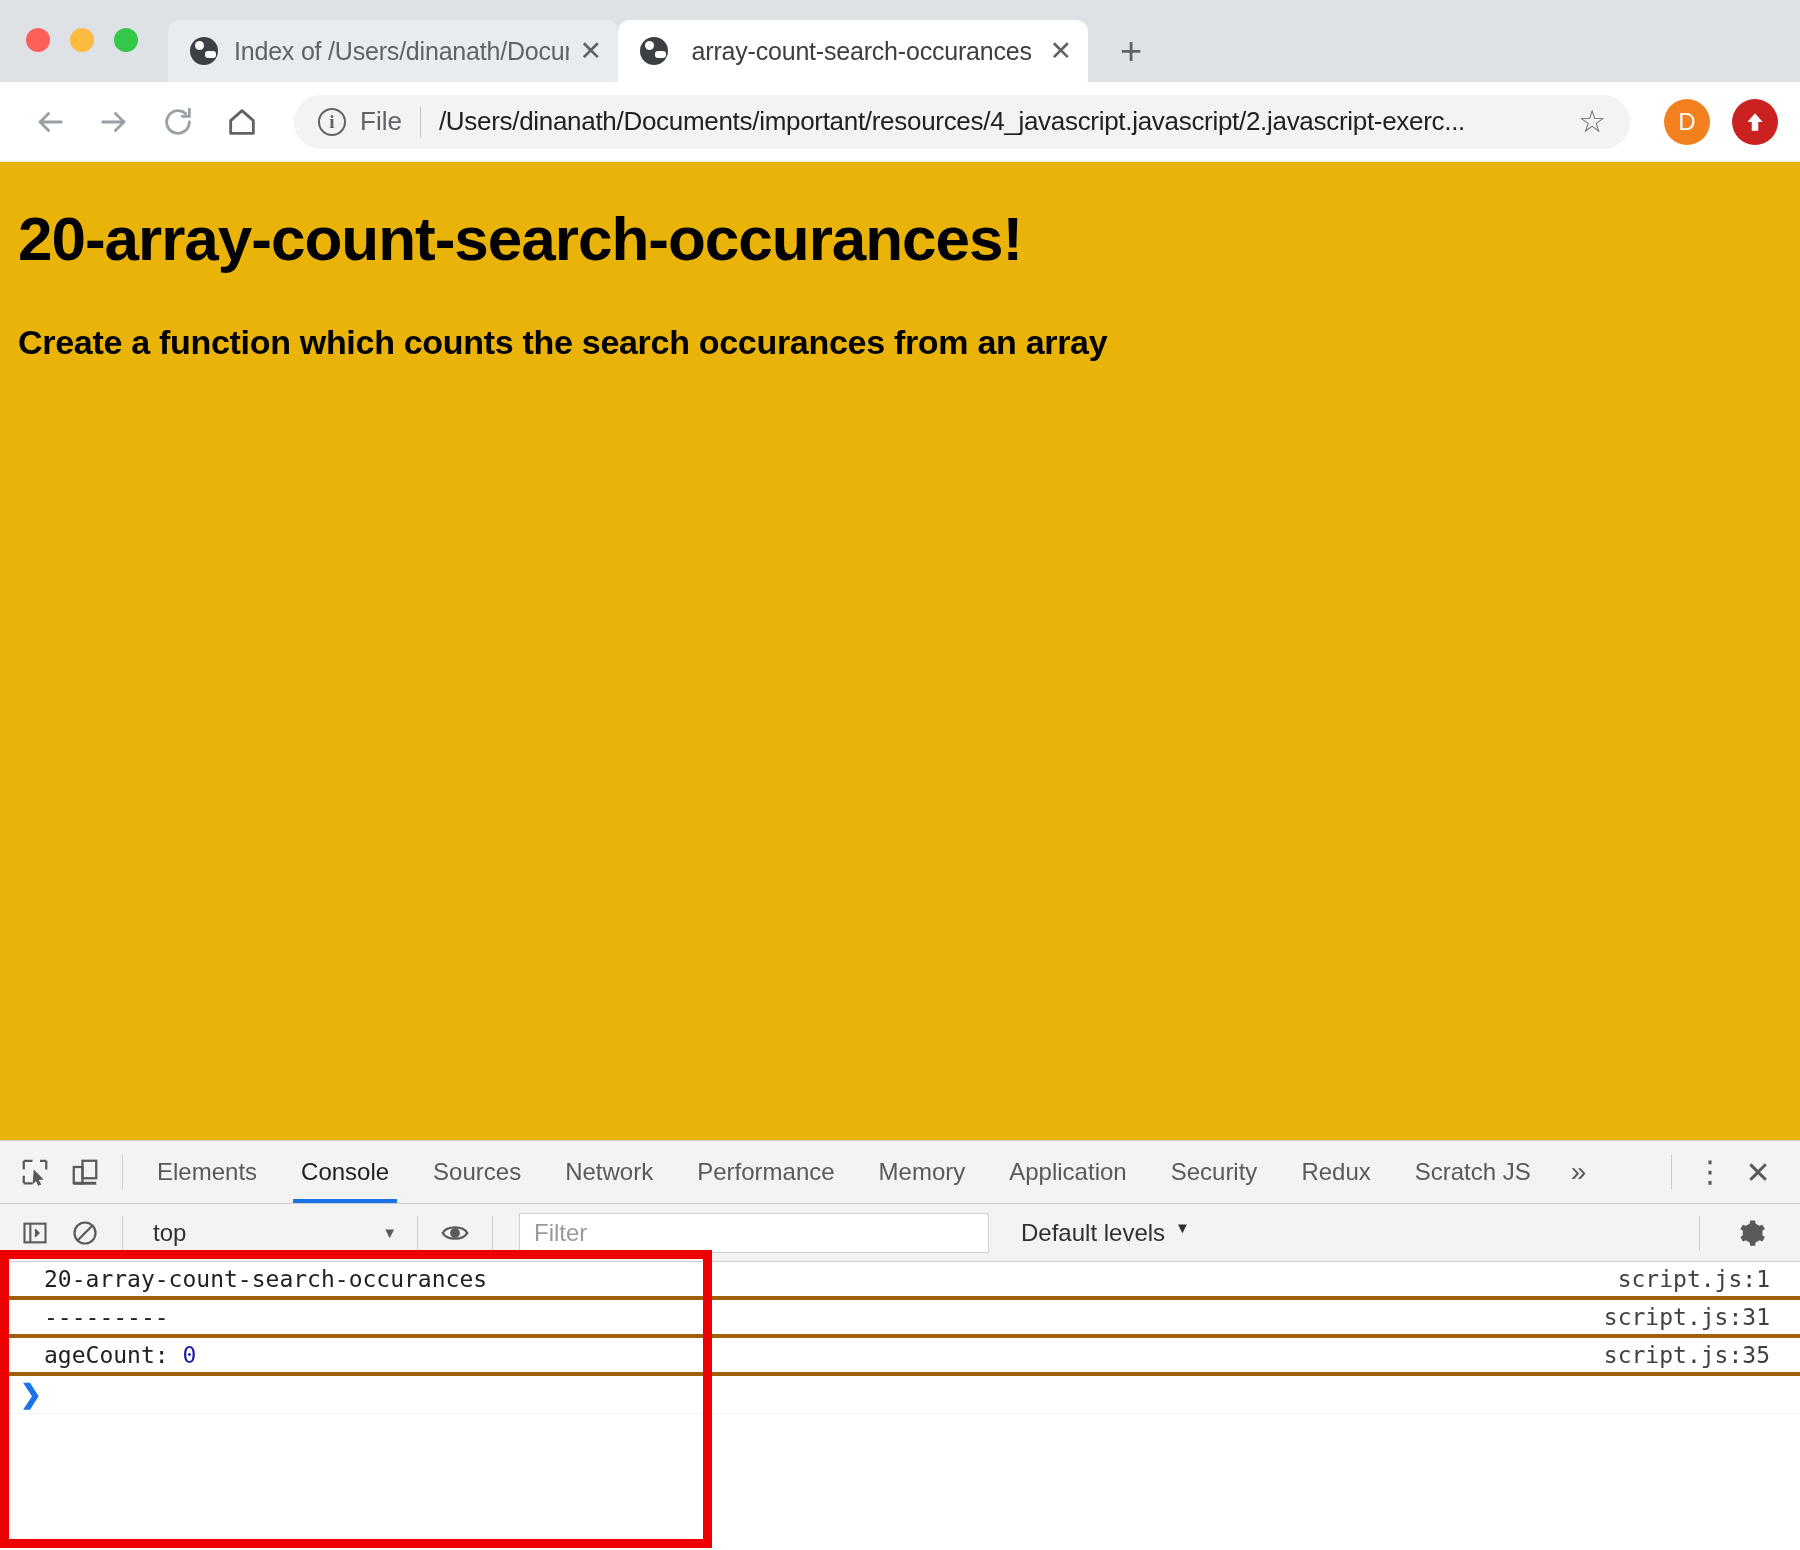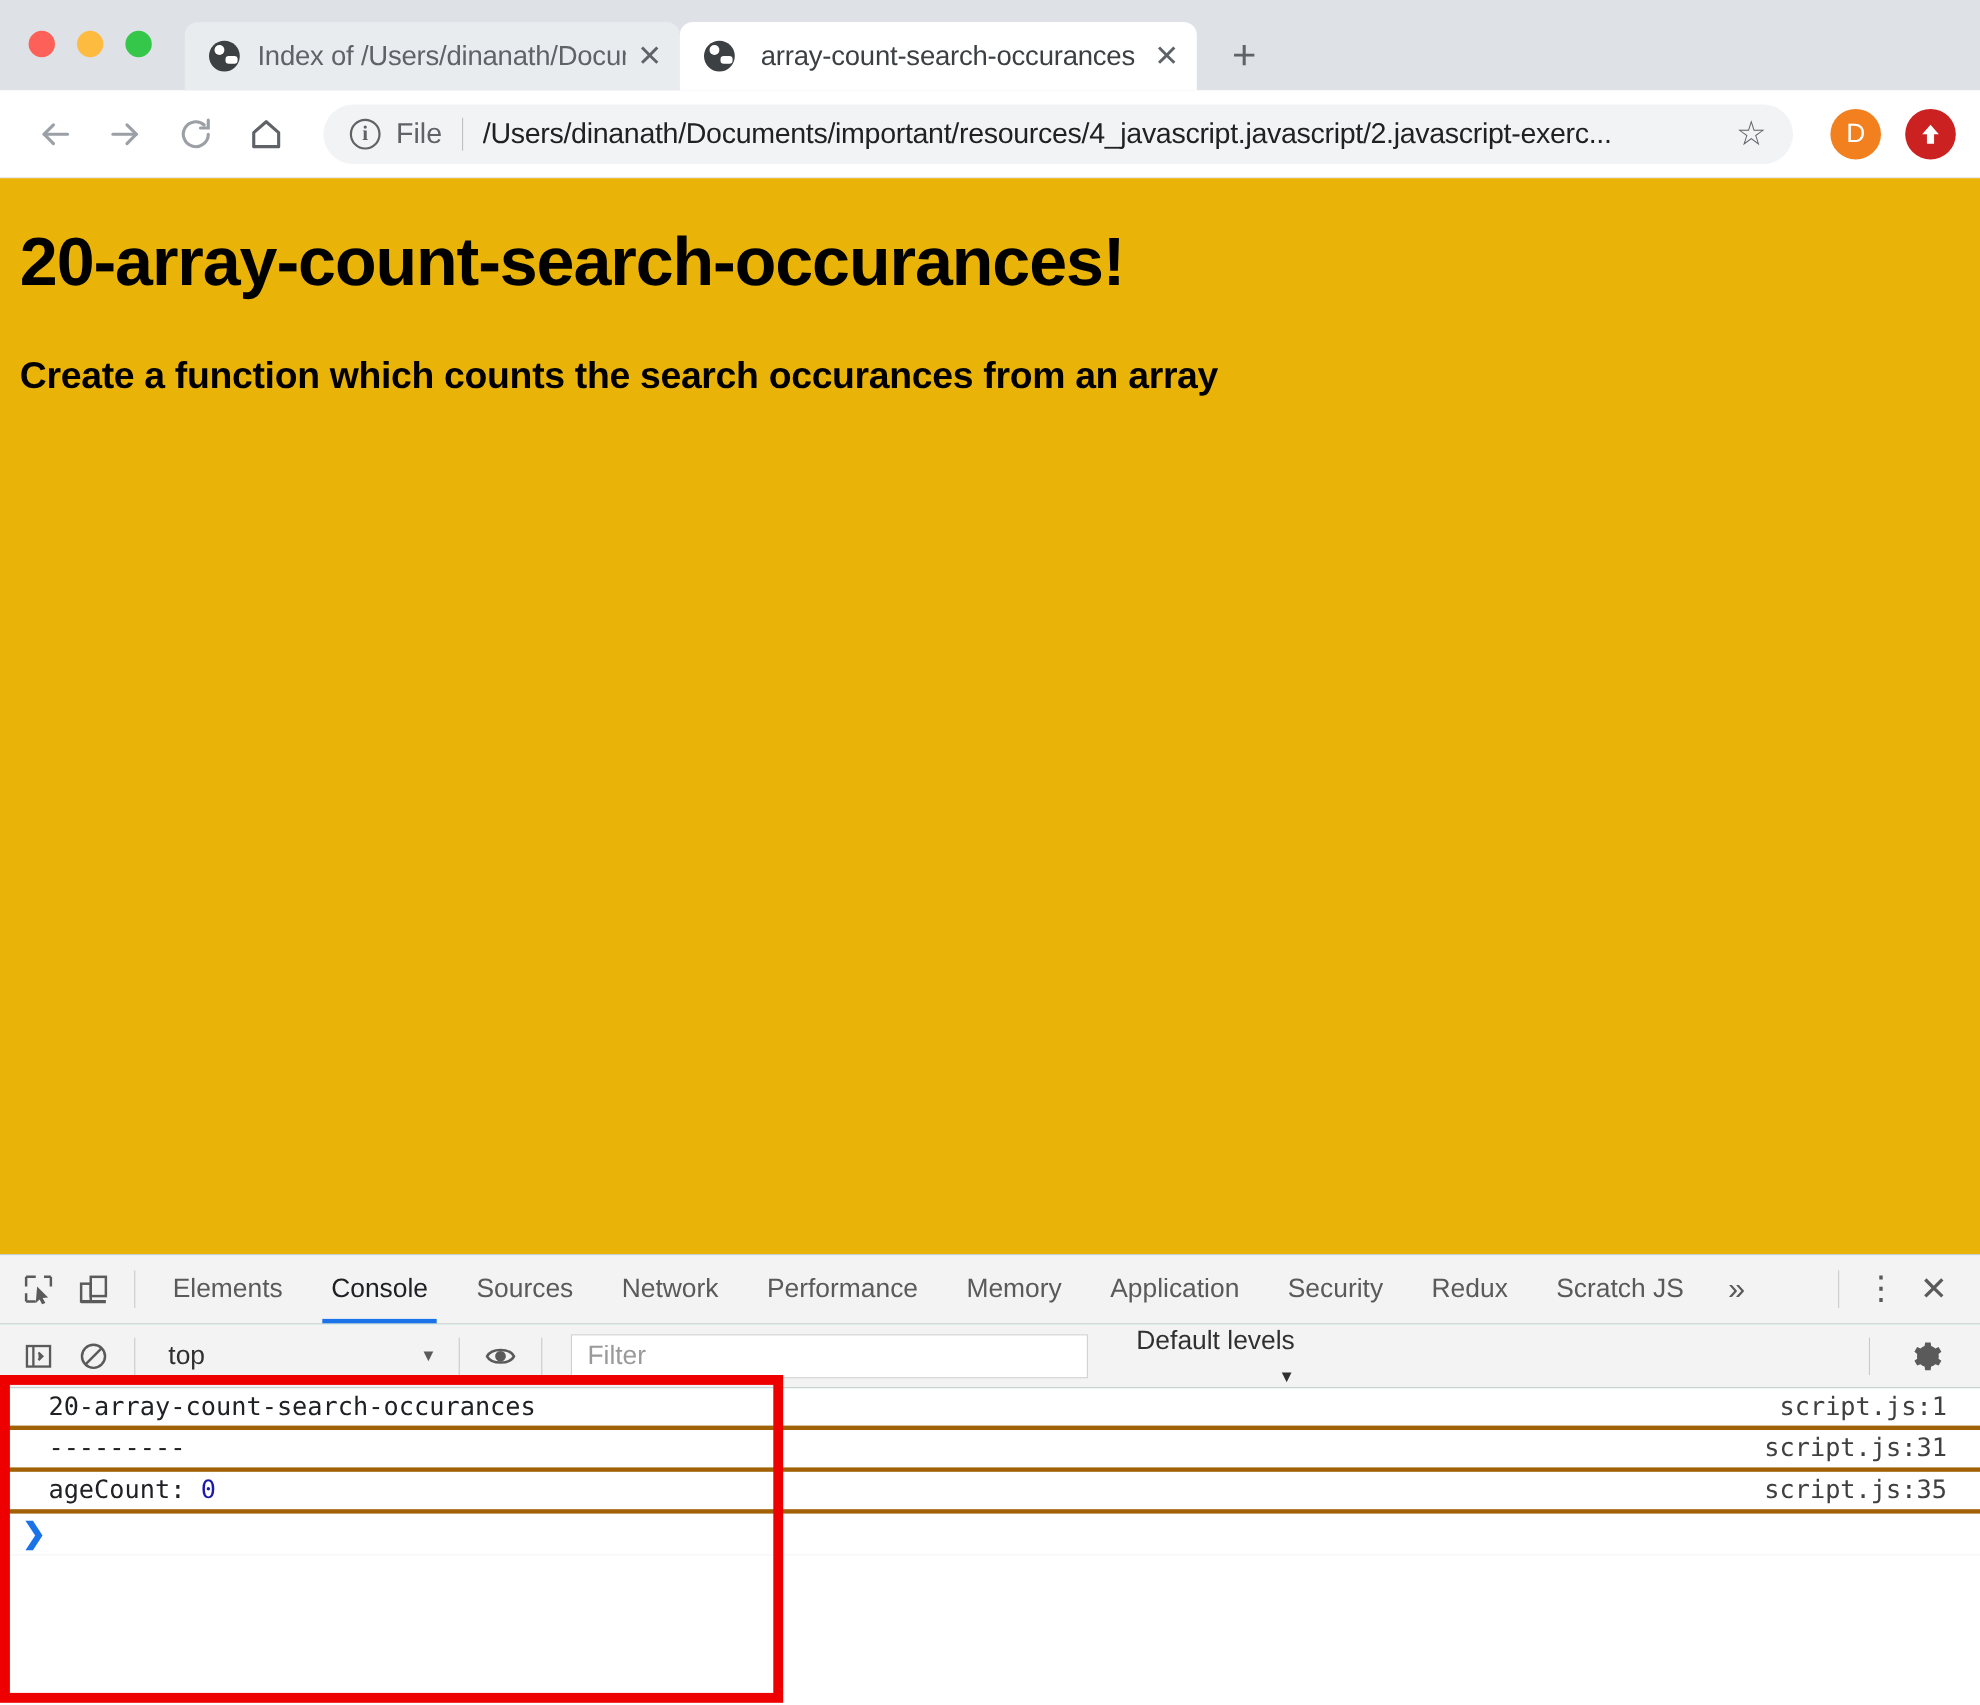--- a/index.html
+++ b/index.html
@@ -120,21 +120,21 @@
     letter-spacing: -1px; line-height: 1.05;
   }
   .page h3 {
     font-size: 34px; font-weight: bold; color: #000;
     margin-top: 52px; letter-spacing: -0.3px;
   }
 
   
   .devtools {
     flex: none; height: 410px;
-    background: #5eead4;
+    background: #e5e5e5;
     border-top: 1px solid #cdcdcd;
     display: flex; flex-direction: column;
     position: relative;
   }
   .dt-tabbar {
     height: 63px; background: #f3f3f3;
     border-bottom: 1px solid #cdcdcd;
     display: flex; align-items: center; padding: 0 10px;
   }
   .dt-iconbtn {
@@ -168,21 +168,21 @@
     display: flex; align-items: center; width: 270px;
     font-size: 24px; color: #303030; padding-left: 18px;
   }
   .ctx-select .caret { margin-left: auto; font-size: 15px; color: #5a5a5a; padding-right: 8px; }
   .filter-input {
     flex: 0 0 470px; height: 40px; background: #ffffff;
     border: 1px solid #d0d0d0; margin-left: 14px;
     display: flex; align-items: center; padding: 0 14px;
     font-size: 24px; color: #9a9a9a;
   }
-  .levels { font-size: 24px; color: #303030; margin-left: 44px; display: flex; align-items: flex-end; gap: 10px; flex-direction: column; }
+  .levels { font-size: 24px; color: #303030; margin-left: 32px; display: flex; align-items: flex-start; gap: 10px; }
   .levels .caret { font-size: 15px; }
   .gear { margin-left: auto; display: flex; align-items: center; gap: 14px; padding-right: 14px; }
 
   .dt-console { flex: 1; background: #fff; position: relative; overflow: hidden; }
   .log-row {
     height: 38px; display: flex; align-items: center;
     border-bottom: 4px solid #a16207;
     padding-left: 44px; padding-right: 30px;
   }
   .log-msg {

